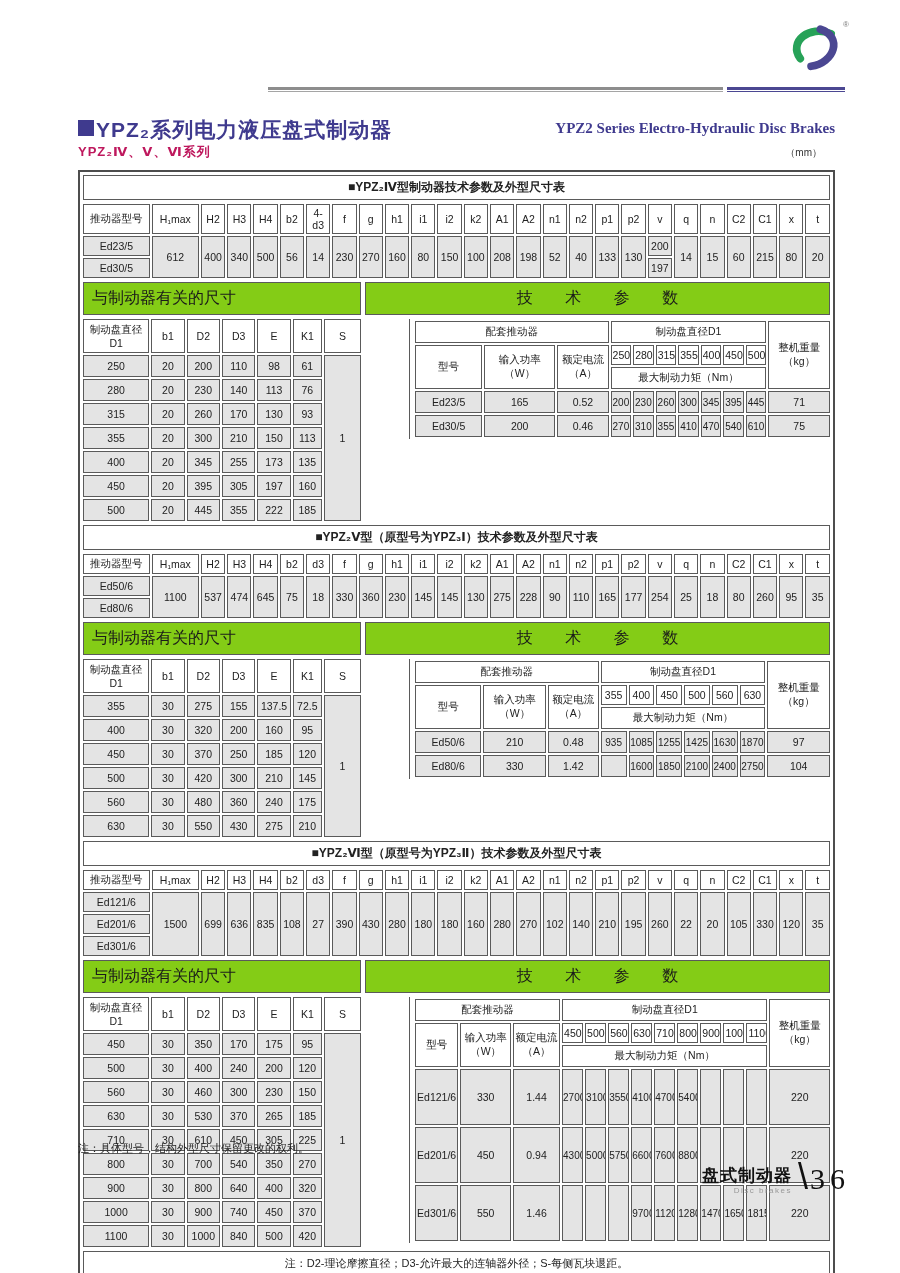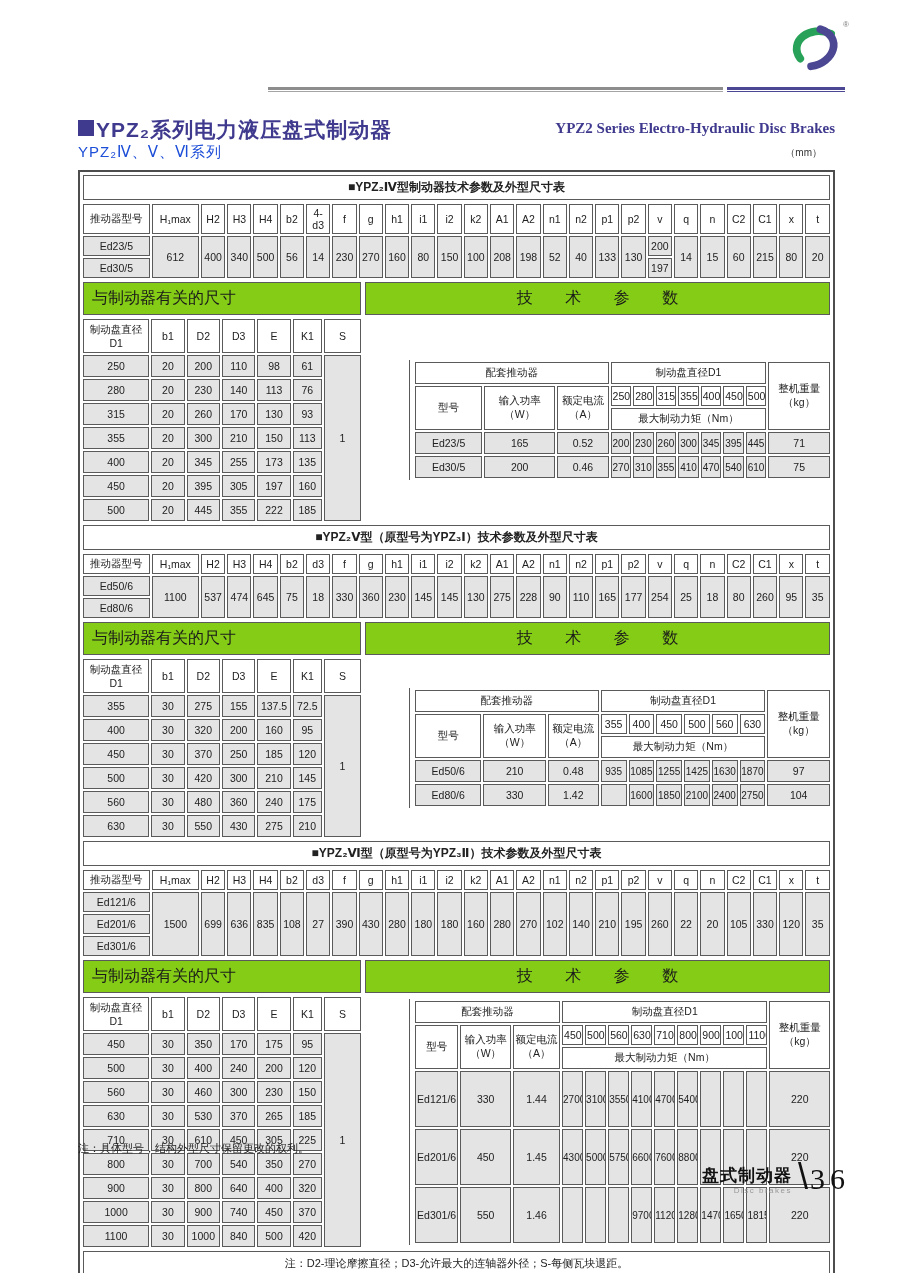--- a/index.html
+++ b/index.html
@@ -17,21 +17,21 @@
   .rule-gray{left:268px;top:87px;width:455px;border-top:3px solid #8d8d8d;border-bottom:1px solid #a5a5a5;}
   .rule-purple{left:727px;top:87px;width:118px;border-top:3px solid #4b4792;border-bottom:1px solid #4b4792;}
 
   
   .title-row{position:absolute;left:78px;top:116px;width:757px;display:flex;align-items:flex-start;}
   .title-bullet{width:16px;height:16px;background:#3f3a8e;margin:4px 2px 0 0;}
   .title-cn{font-size:21px;font-weight:bold;color:#3f3a8e;letter-spacing:1px;}
   .title-en{margin-left:auto;font-family:"Liberation Serif","DejaVu Serif",serif;
             font-size:15px;font-weight:bold;color:#3f3a8e;padding-top:4px;}
   .title-unit{position:absolute;right:78px;top:146px;font-size:10px;color:#333;}
-  .title-series{position:absolute;left:78px;top:143px;font-size:15px;font-weight:normal;color:#1d4ed8;letter-spacing:1px;}
+  .title-series{position:absolute;left:78px;top:143px;font-size:13px;font-weight:bold;color:#be185d;letter-spacing:1px;}
 
   
   .outer{position:absolute;left:78px;top:170px;width:757px;border:2px solid #4d4d4d;
          box-sizing:border-box;background:#fff;padding:1px;}
   .sec-title{border:1px solid #5a5a5a;margin:2px;text-align:center;
              font-size:12px;font-weight:bold;color:#222;padding:3px 0;background:#fff;}
   table{border-collapse:separate;border-spacing:2px;table-layout:fixed;}
   th,td{border:1px solid #5a5a5a;text-align:center;vertical-align:middle;overflow:hidden;}
   th{background:#fff;font-weight:normal;font-size:10.5px;padding:2px 1px;color:#222;}
   td{background:#e4e4e4;font-size:10.5px;padding:2px 0;color:#222;}
@@ -39,21 +39,21 @@
   .spec-table{width:100%;}
   .spec-table th:nth-child(1){width:9%;}
   .spec-table th:nth-child(2){width:6.2%;}
   .spec-table td{padding:3px 0;}
 
   .band{display:flex;margin:0;}
   .band>div{border:1px solid #5a5a5a;margin:2px;background:#84cc16;font-size:16px;padding:5px 8px;box-sizing:border-box;}
   .band-left{flex:0 0 278px;text-align:left;}
   .band-right{flex:1;text-align:center;letter-spacing:14px;text-indent:14px;}
 
-  .lower{display:flex;align-items:center;gap:44px;}
+  .lower{display:flex;align-items:flex-start;gap:44px;}
   .dims-col{flex:0 0 282px;}
   .tech-col{flex:1;border-left:1px solid #5a5a5a;margin:2px 0 2px 2px;padding-left:3px;}
   .dims-table{width:282px;}
   .dims-table th{padding:3px 0;}
   .dims-table td{padding:4px 0;}
   .c-d1{width:25%;} .c-n{width:12.6%;} .c-k1{width:11%;} .c-s{width:14%;}
 
   .tech-table{width:100%;}
   .tech-table th{padding:3px 1px;}
   .tech-table td{padding:4px 0;}
@@ -776,21 +776,21 @@
                   <td class="torque">4700</td>
                   <td class="torque">5400</td>
                   <td class="torque"></td>
                   <td class="torque"></td>
                   <td class="torque"></td>
                   <td>220</td>
               </tr>
               <tr>
                 <td>Ed201/6</td>
                 <td>450</td>
-                <td>1.45</td>
+                <td>0.94</td>
                 <td class="torque">4300</td>
                   <td class="torque">5000</td>
                   <td class="torque">5750</td>
                   <td class="torque">6600</td>
                   <td class="torque">7600</td>
                   <td class="torque">8800</td>
                   <td class="torque"></td>
                   <td class="torque"></td>
                   <td class="torque"></td>
                   <td>220</td>

